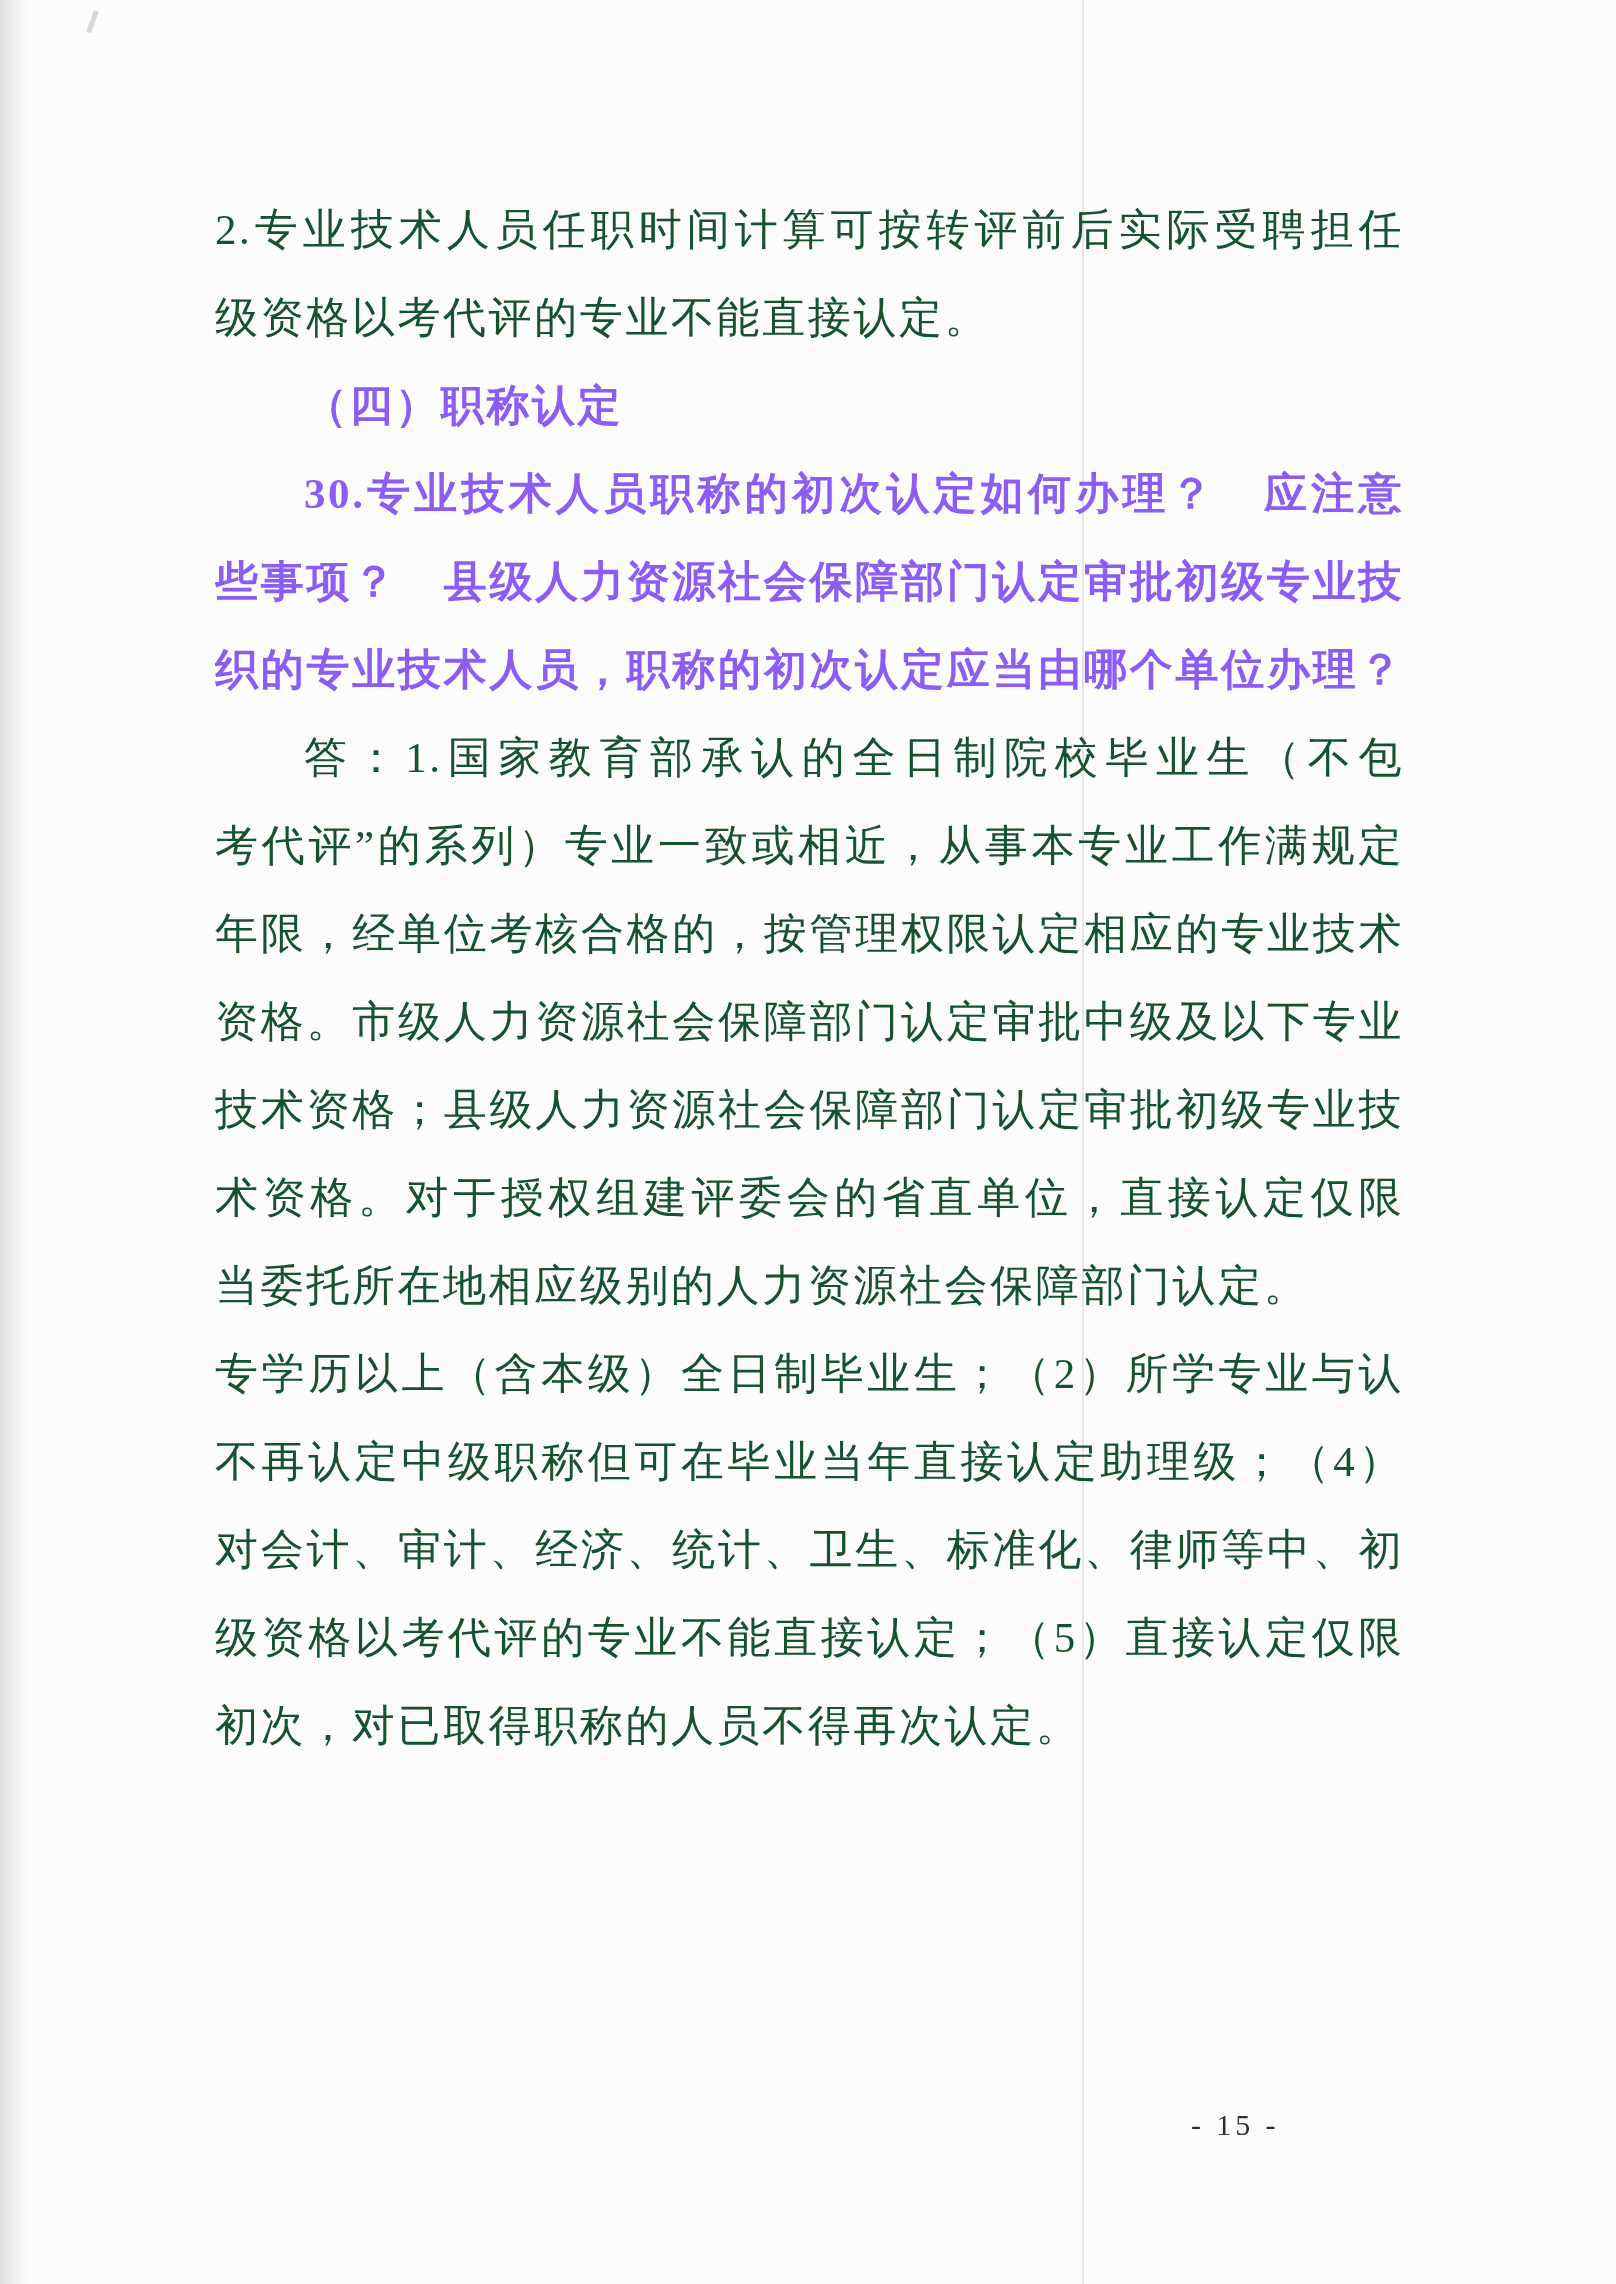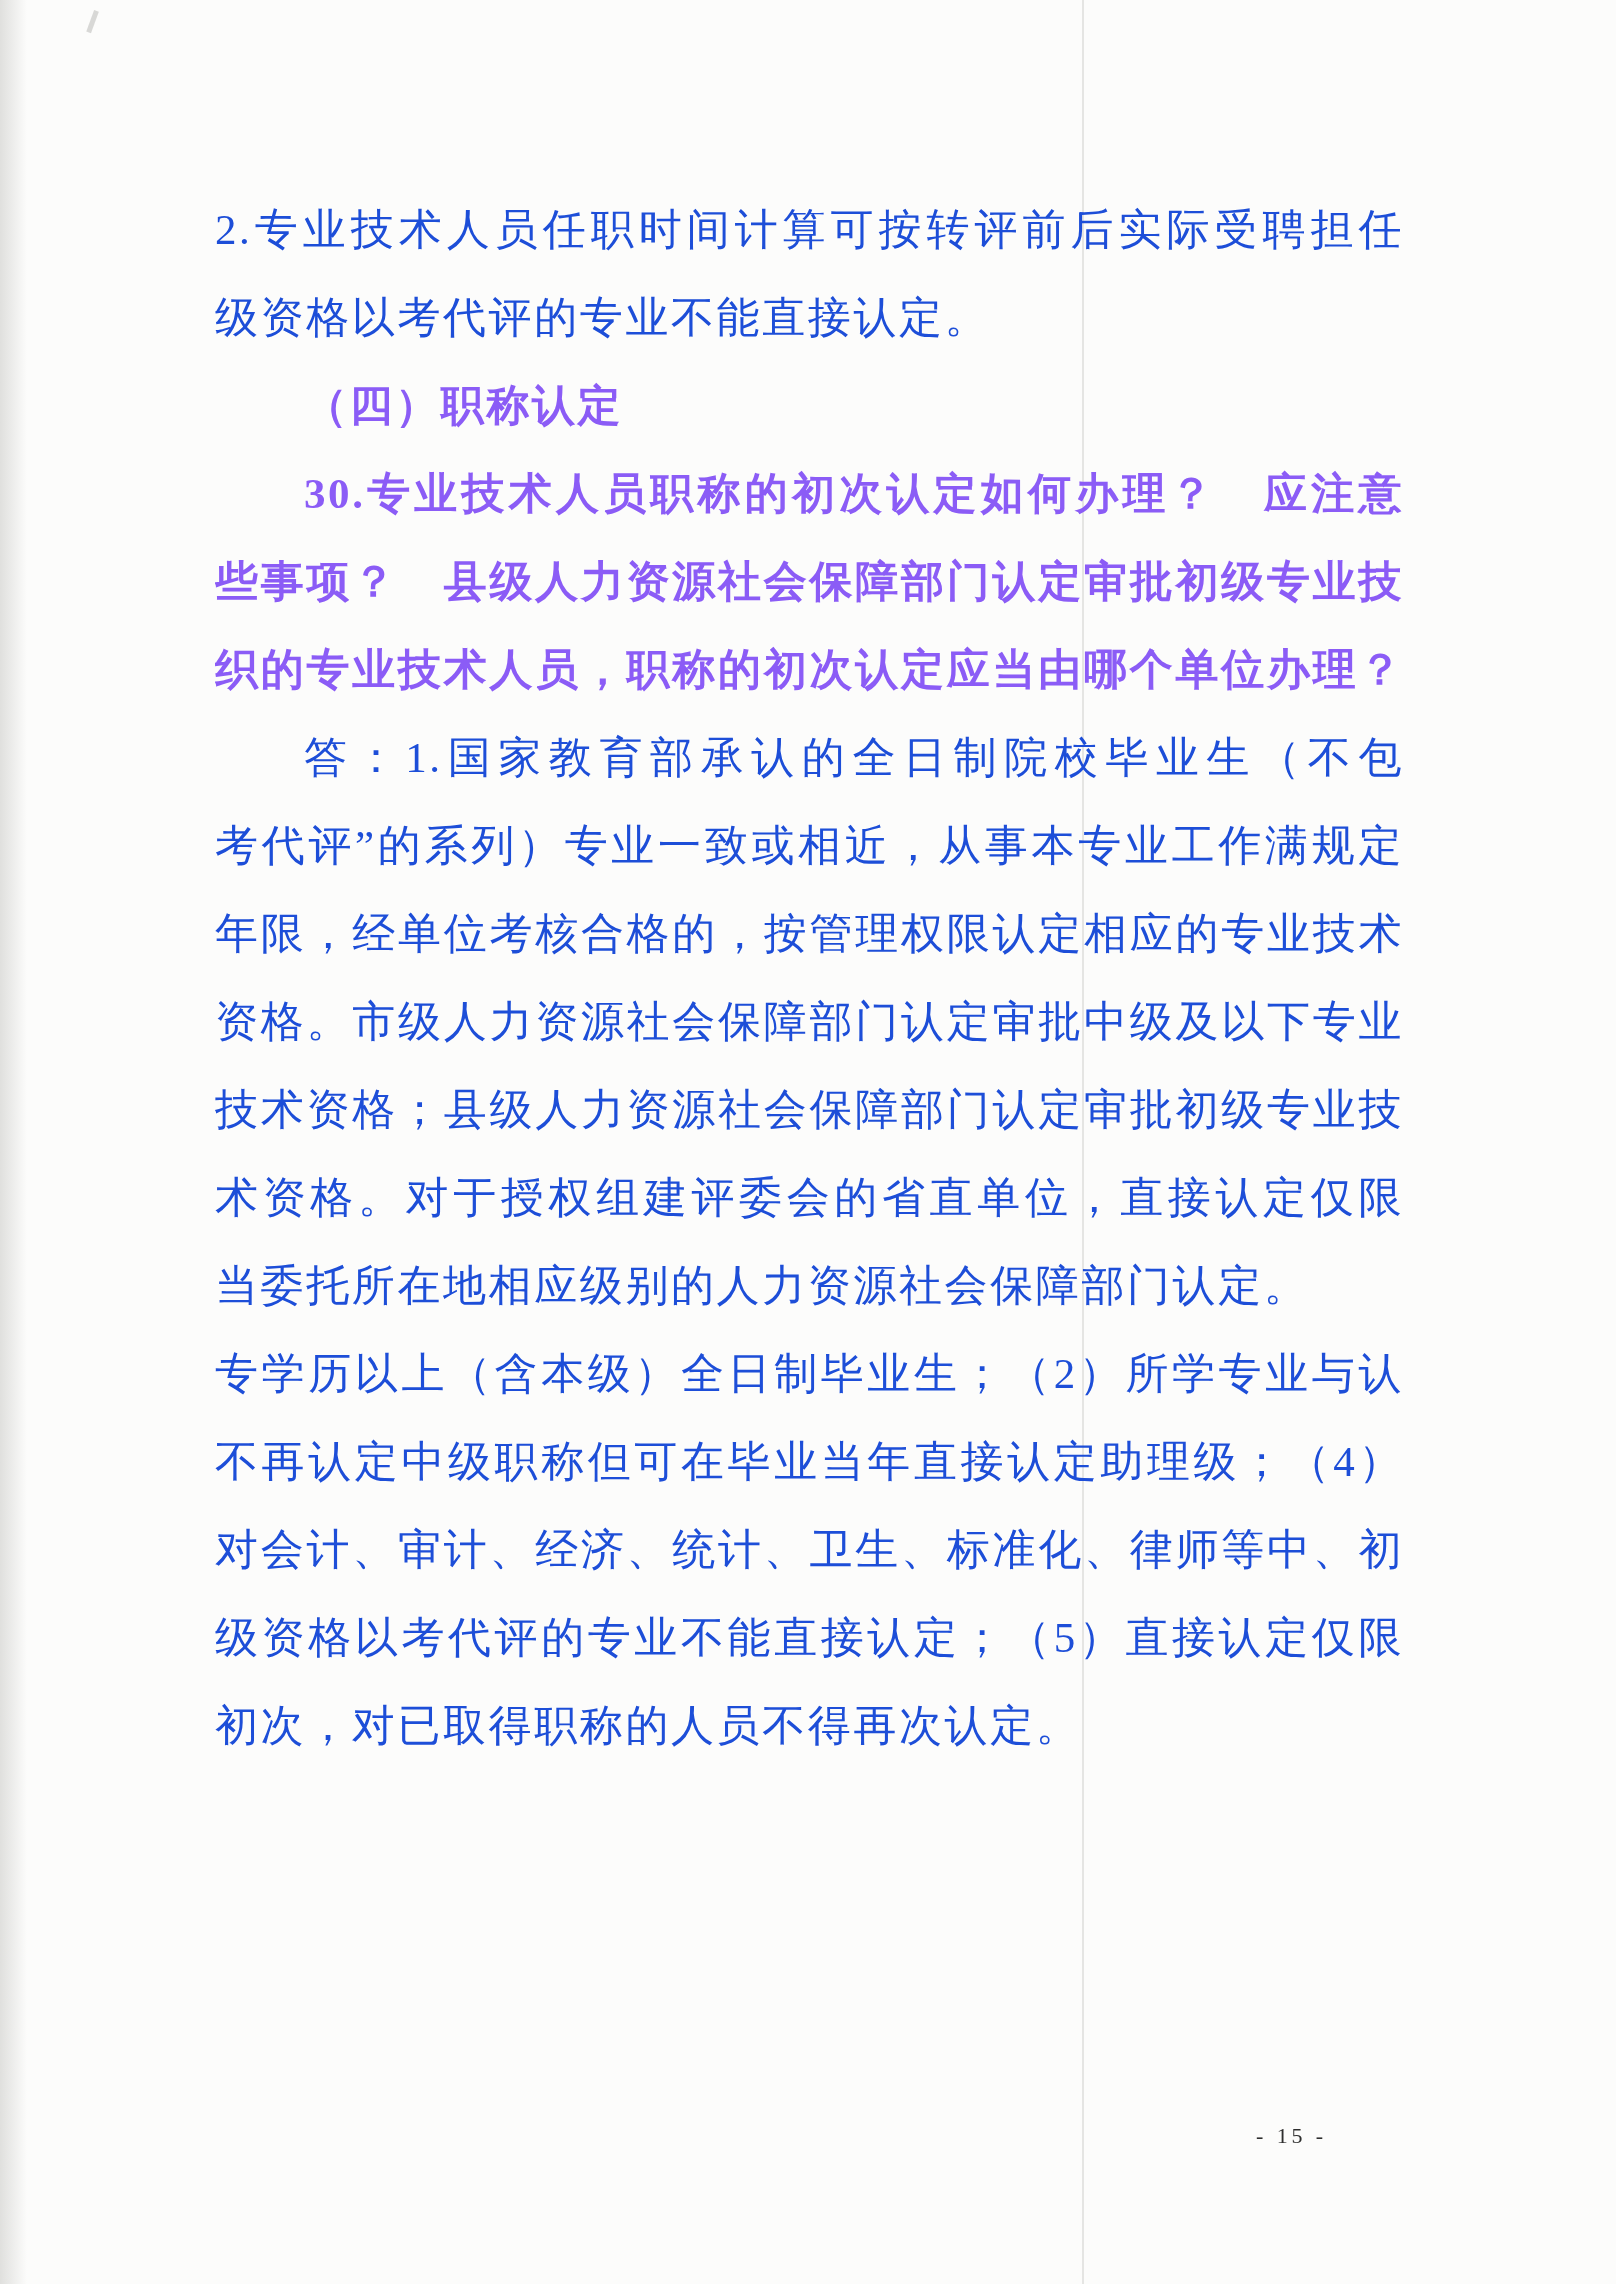--- a/index.html
+++ b/index.html
@@ -45,45 +45,44 @@
     position: absolute;
     left: 215px;
     top: 186px;
     width: 1189px;
   }
   .line {
     height: 88px;
     line-height: 88px;
     font-size: 43px;
     letter-spacing: 2.6px;
-    color: #1d4ed8;
+    color: #14532d;
     text-align: justify;
     text-align-last: justify;
     overflow: hidden;
     white-space: normal;
   }
   .line.end {
     text-align-last: left;
   }
   .line.indent {
     padding-left: 89px;
   }
   .line.bold {
     font-weight: 700;
     color: #8b5cf6;
   }
   .page-number {
     position: absolute;
-    left: 1256px;
+    left: 1191px;
     top: 2110px;
-    font-size: 22px;
+    font-size: 30px;
     letter-spacing: 3.9px;
     color: #2e2e2e;
     line-height: 1;
-    margin-top: 15px;
   }
 </style>
 </head>
 <body>
 
 <div class="page">
 
   <div class="edge-left"></div>
   <div class="scan-streak"></div>
   <div class="corner-mark"></div>

